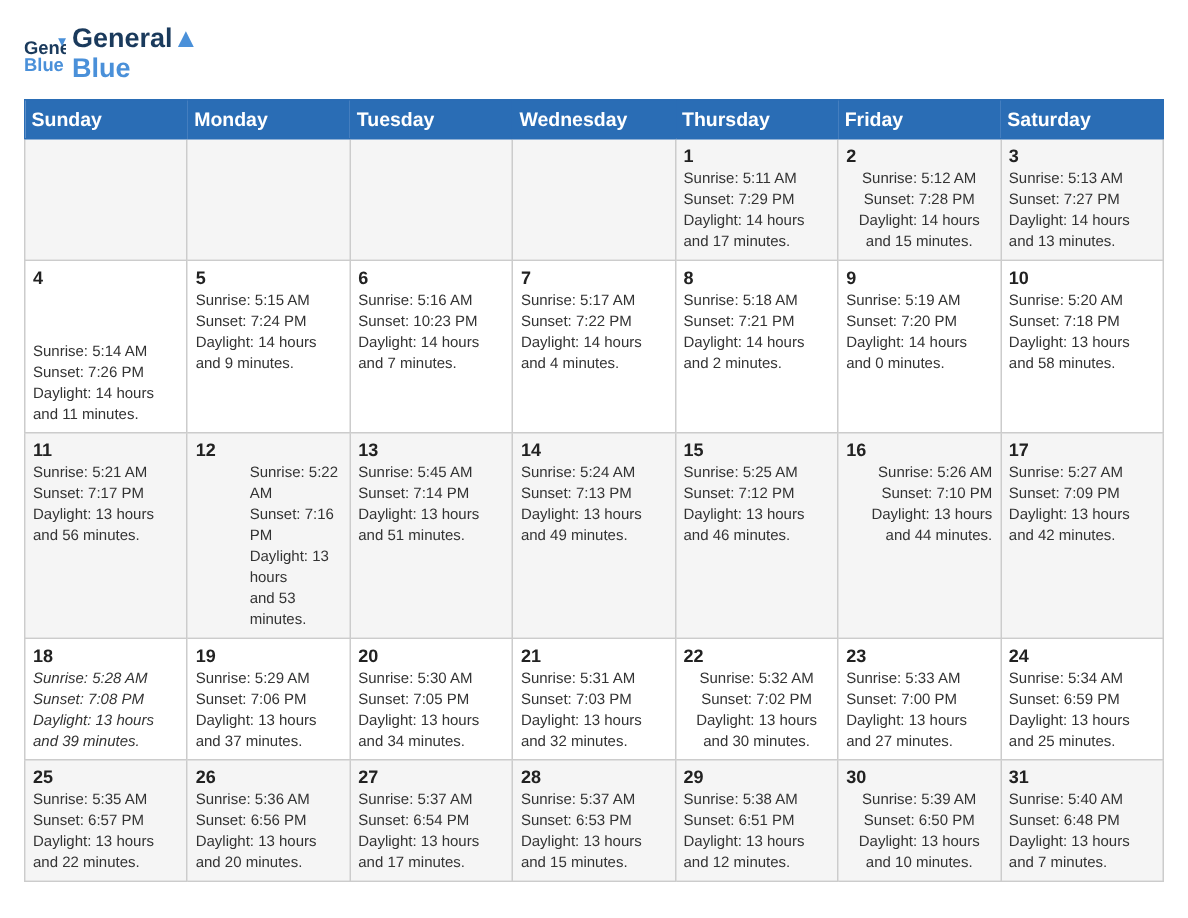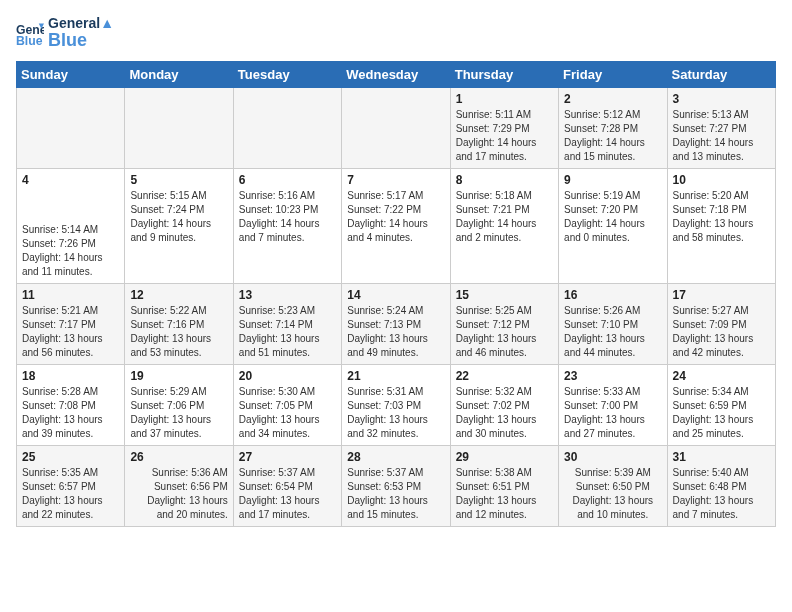--- a/index.html
+++ b/index.html
@@ -85,21 +85,21 @@
 <body>
 
 <div class="header">
   <div class="logo">
     <svg class="logo-icon" viewBox="0 0 32 32" xmlns="http://www.w3.org/2000/svg">
       <text x="0" y="16" font-size="14" font-weight="bold" fill="#1a3a5c">General</text>
       <text x="0" y="29" font-size="14" font-weight="bold" fill="#4a90d9">Blue</text>
       <polygon points="26,4 32,4 29,10" fill="#4a90d9"></polygon>
     </svg>
     <div>
-      <div style="font-size:14px;font-weight:bold;color:#1a3a5c;line-height:1.1;">General<span style="color:#4a90d9;">▲</span></div>
+      <div style="font-size:18px;font-weight:bold;color:#1a3a5c;line-height:1.1;">General<span style="color:#4a90d9;">▲</span></div>
       <div style="font-size:18px;font-weight:bold;color:#4a90d9;line-height:1.1;">Blue</div>
     </div>
   </div>
   <div class="title-area">
     <div class="month-year"></div>
     <div class="location"></div>
   </div>
 </div>
 
 <table class="calendar">
@@ -122,21 +122,21 @@
         <td class="empty-cell"></td>
         <td>
           <span class="day-num">1</span>
           <div class="cell-content" style="white-space: pre-line;">Sunrise: 5:11 AM
 Sunset: 7:29 PM
 Daylight: 14 hours
 and 17 minutes.</div>
         </td>
         <td>
           <span class="day-num">2</span>
-          <div class="cell-content" style="white-space: pre-line;">Sunrise: 5:12 AM
+          <div class="cell-content" style="white-space: pre-line; text-align: center;">Sunrise: 5:12 AM
 Sunset: 7:28 PM
 Daylight: 14 hours
 and 15 minutes.</div>
         </td>
         <td>
           <span class="day-num">3</span>
           <div class="cell-content" style="white-space: pre-line;">Sunrise: 5:13 AM
 Sunset: 7:27 PM
 Daylight: 14 hours
 and 13 minutes.</div>
@@ -196,65 +196,65 @@
       <tr>
         <td>
           <span class="day-num">11</span>
           <div class="cell-content" style="white-space: pre-line;">Sunrise: 5:21 AM
 Sunset: 7:17 PM
 Daylight: 13 hours
 and 56 minutes.</div>
         </td>
         <td>
           <span class="day-num">12</span>
-          <div class="cell-content" style="white-space: pre-line;">Sunrise: 5:22 AM
+          <div class="cell-content" style="white-space: pre-line; margin-left: 36px;">Sunrise: 5:22 AM
 Sunset: 7:16 PM
 Daylight: 13 hours
 and 53 minutes.</div>
         </td>
         <td>
           <span class="day-num">13</span>
-          <div class="cell-content" style="white-space: pre-line;">Sunrise: 5:23 AM
+          <div class="cell-content" style="white-space: pre-line;">Sunrise: 5:45 AM
 Sunset: 7:14 PM
 Daylight: 13 hours
 and 51 minutes.</div>
         </td>
         <td>
           <span class="day-num">14</span>
           <div class="cell-content" style="white-space: pre-line;">Sunrise: 5:24 AM
 Sunset: 7:13 PM
 Daylight: 13 hours
 and 49 minutes.</div>
         </td>
         <td>
           <span class="day-num">15</span>
           <div class="cell-content" style="white-space: pre-line;">Sunrise: 5:25 AM
 Sunset: 7:12 PM
 Daylight: 13 hours
 and 46 minutes.</div>
         </td>
         <td>
           <span class="day-num">16</span>
-          <div class="cell-content" style="white-space: pre-line;">Sunrise: 5:26 AM
+          <div class="cell-content" style="white-space: pre-line; text-align: right;">Sunrise: 5:26 AM
 Sunset: 7:10 PM
 Daylight: 13 hours
 and 44 minutes.</div>
         </td>
         <td>
           <span class="day-num">17</span>
           <div class="cell-content" style="white-space: pre-line;">Sunrise: 5:27 AM
 Sunset: 7:09 PM
 Daylight: 13 hours
 and 42 minutes.</div>
         </td>
       </tr>
       <tr>
         <td>
           <span class="day-num">18</span>
-          <div class="cell-content" style="white-space: pre-line;">Sunrise: 5:28 AM
+          <div class="cell-content" style="white-space: pre-line; font-style: italic;">Sunrise: 5:28 AM
 Sunset: 7:08 PM
 Daylight: 13 hours
 and 39 minutes.</div>
         </td>
         <td>
           <span class="day-num">19</span>
           <div class="cell-content" style="white-space: pre-line;">Sunrise: 5:29 AM
 Sunset: 7:06 PM
 Daylight: 13 hours
 and 37 minutes.</div>
@@ -268,21 +268,21 @@
         </td>
         <td>
           <span class="day-num">21</span>
           <div class="cell-content" style="white-space: pre-line;">Sunrise: 5:31 AM
 Sunset: 7:03 PM
 Daylight: 13 hours
 and 32 minutes.</div>
         </td>
         <td>
           <span class="day-num">22</span>
-          <div class="cell-content" style="white-space: pre-line;">Sunrise: 5:32 AM
+          <div class="cell-content" style="white-space: pre-line; text-align: center;">Sunrise: 5:32 AM
 Sunset: 7:02 PM
 Daylight: 13 hours
 and 30 minutes.</div>
         </td>
         <td>
           <span class="day-num">23</span>
           <div class="cell-content" style="white-space: pre-line;">Sunrise: 5:33 AM
 Sunset: 7:00 PM
 Daylight: 13 hours
 and 27 minutes.</div>
@@ -298,21 +298,21 @@
       <tr>
         <td>
           <span class="day-num">25</span>
           <div class="cell-content" style="white-space: pre-line;">Sunrise: 5:35 AM
 Sunset: 6:57 PM
 Daylight: 13 hours
 and 22 minutes.</div>
         </td>
         <td>
           <span class="day-num">26</span>
-          <div class="cell-content" style="white-space: pre-line; text-align: right;">Sunrise: 5:36 AM
+          <div class="cell-content" style="white-space: pre-line;">Sunrise: 5:36 AM
 Sunset: 6:56 PM
 Daylight: 13 hours
 and 20 minutes.</div>
         </td>
         <td>
           <span class="day-num">27</span>
           <div class="cell-content" style="white-space: pre-line;">Sunrise: 5:37 AM
 Sunset: 6:54 PM
 Daylight: 13 hours
 and 17 minutes.</div>

